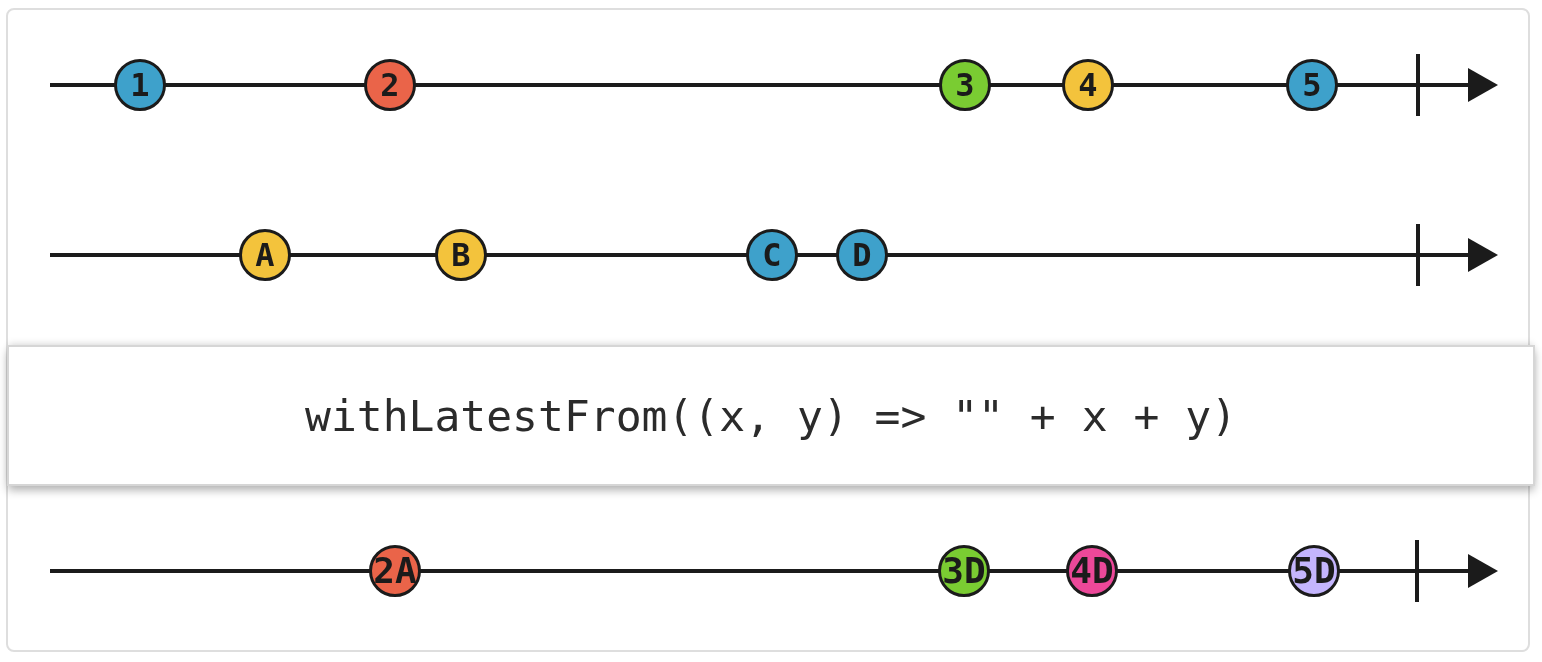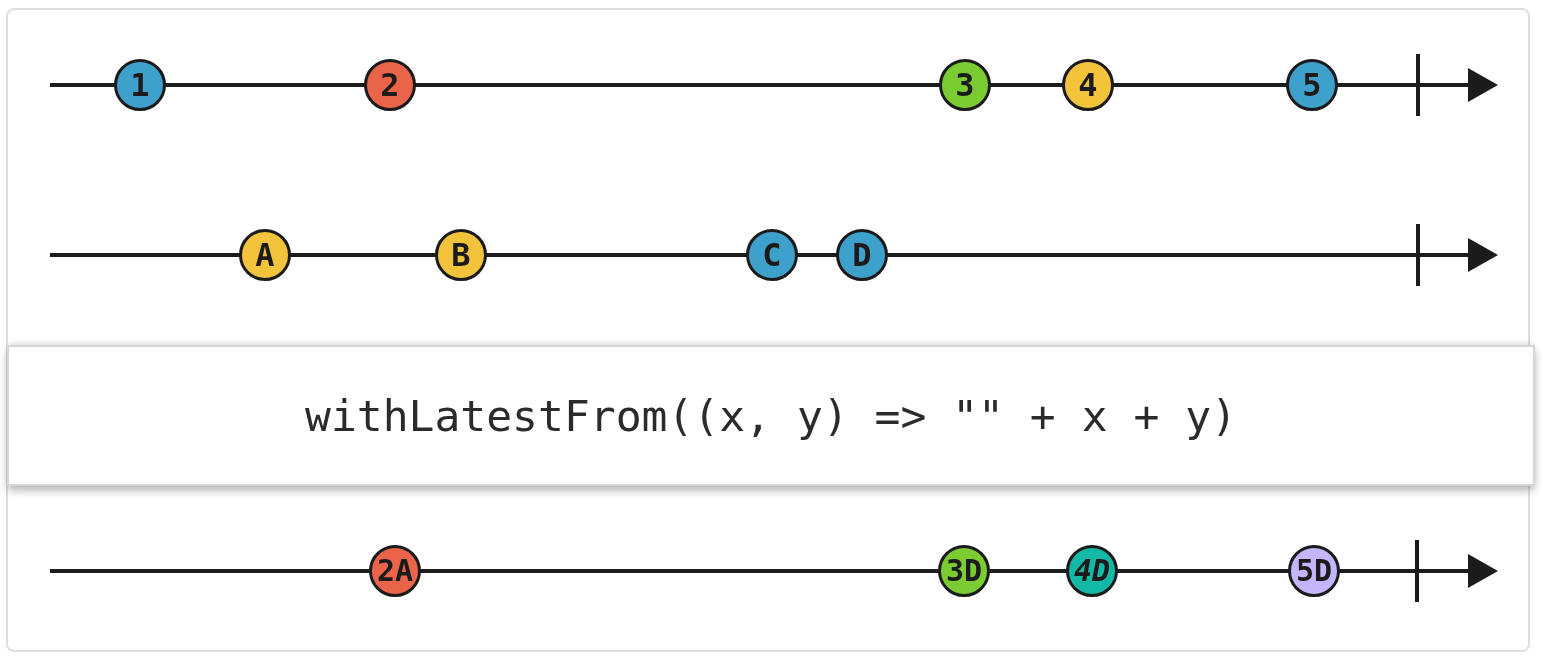--- a/index.html
+++ b/index.html
@@ -71,21 +71,21 @@
   }
   .marble-label {
     font-family: "DejaVu Sans Mono", "Liberation Mono", monospace;
     font-weight: bold;
     font-size: 32px;
     line-height: 1;
     color: #1b1b1b;
     user-select: none;
   }
   .marble-label.len2 {
-    font-size: 30px;
+    font-size: 36px;
   }
   .operator-box {
     position: absolute;
     left: 7px;
     top: 345px;
     width: 1528px;
     height: 141px;
     background: #ffffff;
     border: 2px solid #d6d6d6;
     box-sizing: border-box;
@@ -154,21 +154,21 @@
   <div class="stream" style="top: 571px;">
     <div class="tl-line"></div>
     <div class="tl-tick" style="left: 1415px;"></div>
     <div class="tl-arrow"></div>
   <div class="marble" style="left: 369px; background: rgb(234, 100, 73);">
         <span class="marble-label len2">2A</span>
       </div>
       <div class="marble" style="left: 938px; background: rgb(122, 204, 50);">
         <span class="marble-label len2">3D</span>
       </div>
-      <div class="marble" style="left: 1066px; background: #14b8a6; font-style: italic;">
+      <div class="marble" style="left: 1066px; background: #ec4899;">
         <span class="marble-label len2">4D</span>
       </div>
       <div class="marble" style="left: 1288px; background: #c4b5fd;">
         <span class="marble-label len2">5D</span>
       </div>
     </div>
 
 </div>
 
 </body></html>

